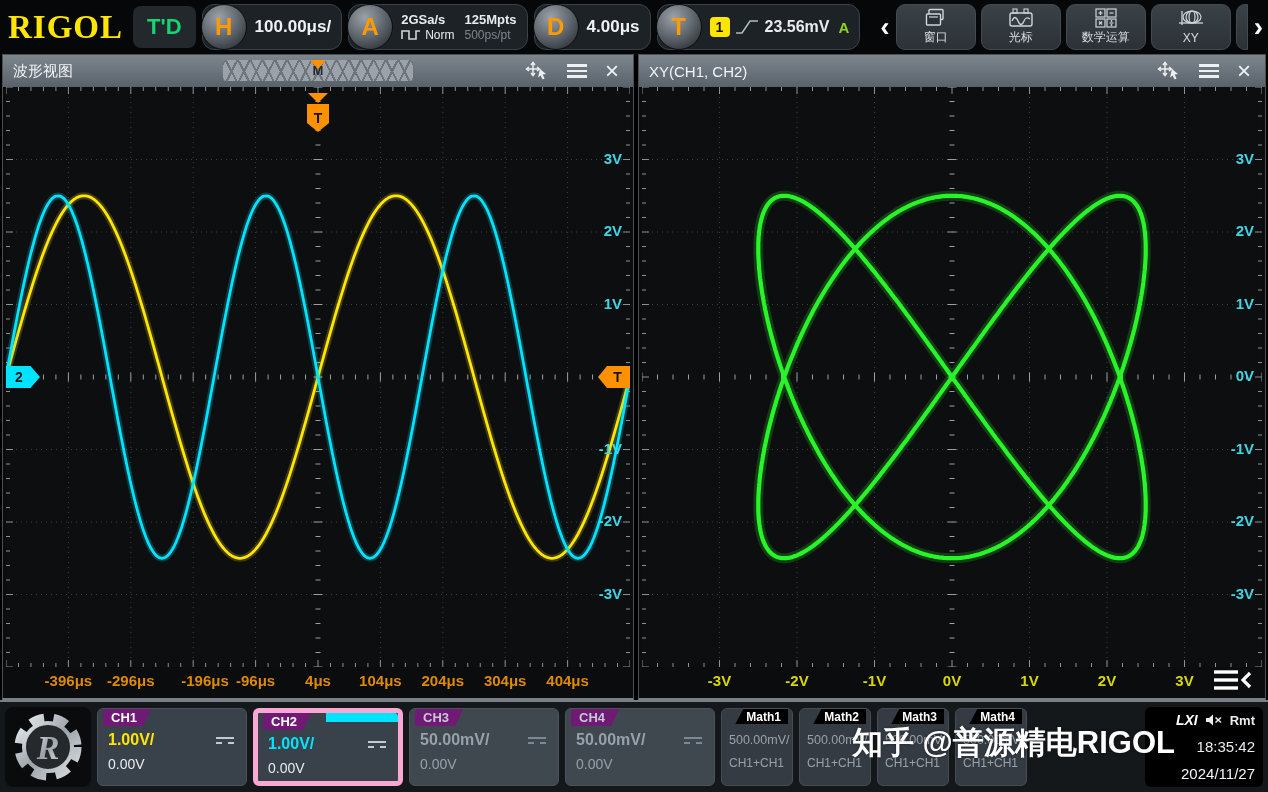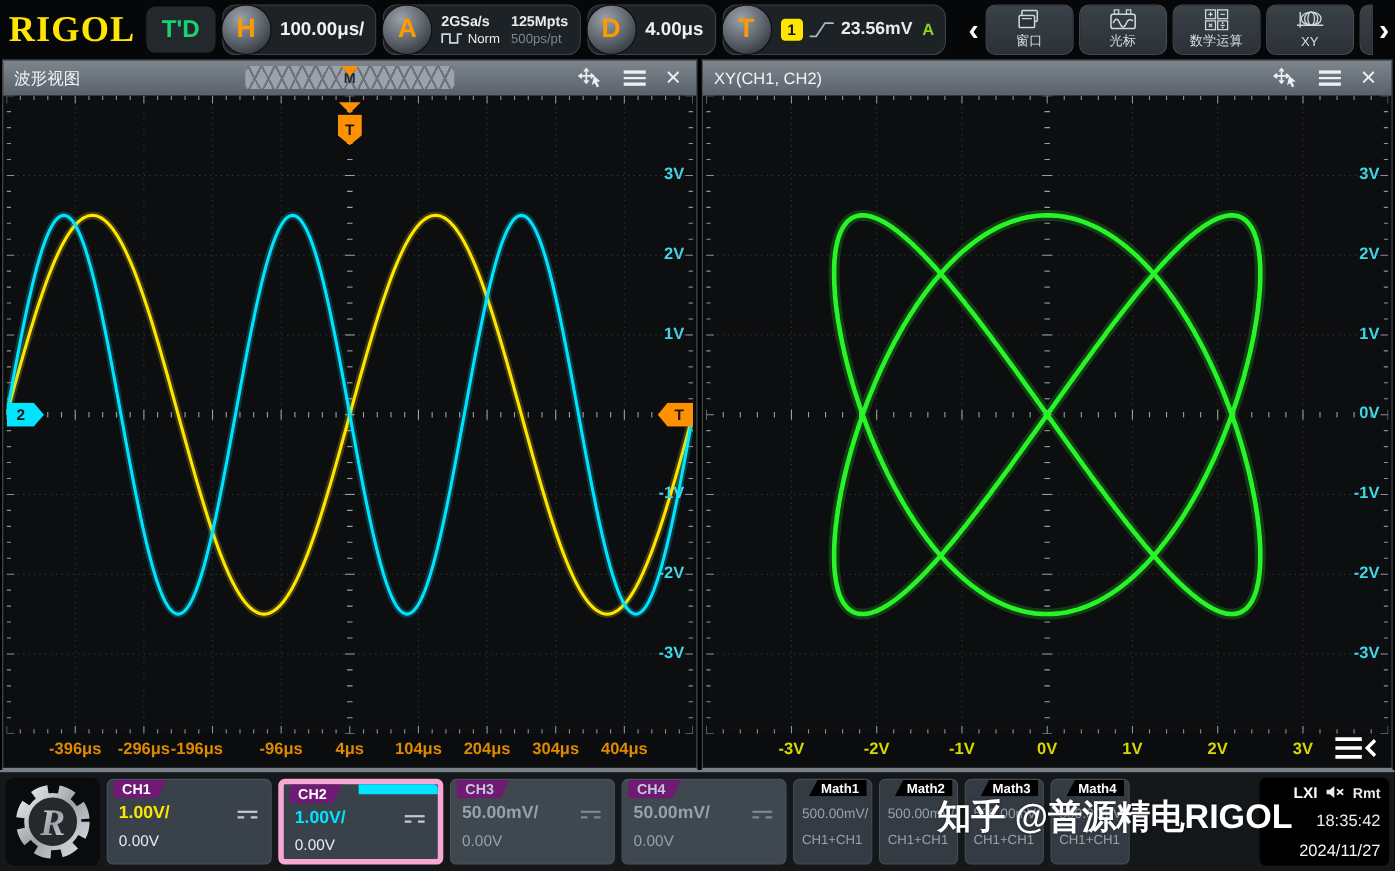--- a/index.html
+++ b/index.html
@@ -107,21 +107,21 @@
   .mathcard{position:relative;width:72px;height:78px;background:#343b43;border:1px solid #454c54;
             border-radius:6px;flex:none;}
   .mathtab{position:absolute;top:0;right:4px;height:15px;background:#000;color:#fff;font-size:12px;
            font-weight:bold;padding:0 7px 0 11px;display:flex;align-items:center;
            clip-path:polygon(8px 0,100% 0,100% 100%,0 100%);}
   .mathval{margin-top:24px;padding:0 7px;font-size:12.5px;color:#98a2aa;}
   .mathexpr{margin-top:9px;padding:0 7px;font-size:12px;color:#98a2aa;}
   .clock{margin-left:auto;width:118px;height:80px;background:#000;border-radius:6px;
          padding:5px 8px;display:flex;flex-direction:column;justify-content:space-between;flex:none;}
   .clkrow1{display:flex;align-items:center;justify-content:flex-end;gap:7px;}
-  .lxi{font-weight:bold;font-size:14px;color:#fff;}
+  .lxi{font-style:italic;font-weight:bold;font-size:14px;color:#fff;}
   .rmt{font-size:13px;font-weight:bold;color:#e8ecef;}
   .clktime{font-size:15px;color:#e8ecef;text-align:right;}
   .clkdate{font-size:15px;color:#f2f5f7;text-align:right;}
 
   .watermark{position:absolute;left:852px;top:722px;z-index:50;color:#fff;font-size:31px;
              font-weight:600;white-space:nowrap;text-shadow:0 0 3px rgba(0,0,0,.45);}
 </style>
 </head>
 <body>
 
@@ -568,21 +568,21 @@
             <span class="aylab" style="top: 207.5px;">1V</span>
             <span class="aylab" style="top: 352.5px;">-1V</span>
             <span class="aylab" style="top: 425px;">-2V</span>
             <span class="aylab" style="top: 497.5px;">-3V</span>
           </div>
       </div>
 
       <div class="xstrip wave-x" id="wave-xlabels">
           <span class="axlab" style="left: 62.4px;">-396μs</span>
           <span class="axlab" style="left: 124.8px;">-296μs</span>
-          <span class="axlab" style="left: 173px;">-196μs</span>
+          <span class="axlab" style="left: 199px;">-196μs</span>
           <span class="axlab" style="left: 249.6px;">-96μs</span>
           <span class="axlab" style="left: 312px;">4μs</span>
           <span class="axlab" style="left: 374.4px;">104μs</span>
           <span class="axlab" style="left: 436.8px;">204μs</span>
           <span class="axlab" style="left: 499.2px;">304μs</span>
           <span class="axlab" style="left: 561.6px;">404μs</span>
         </div>
     </section>
 
     <section class="panel xy">

